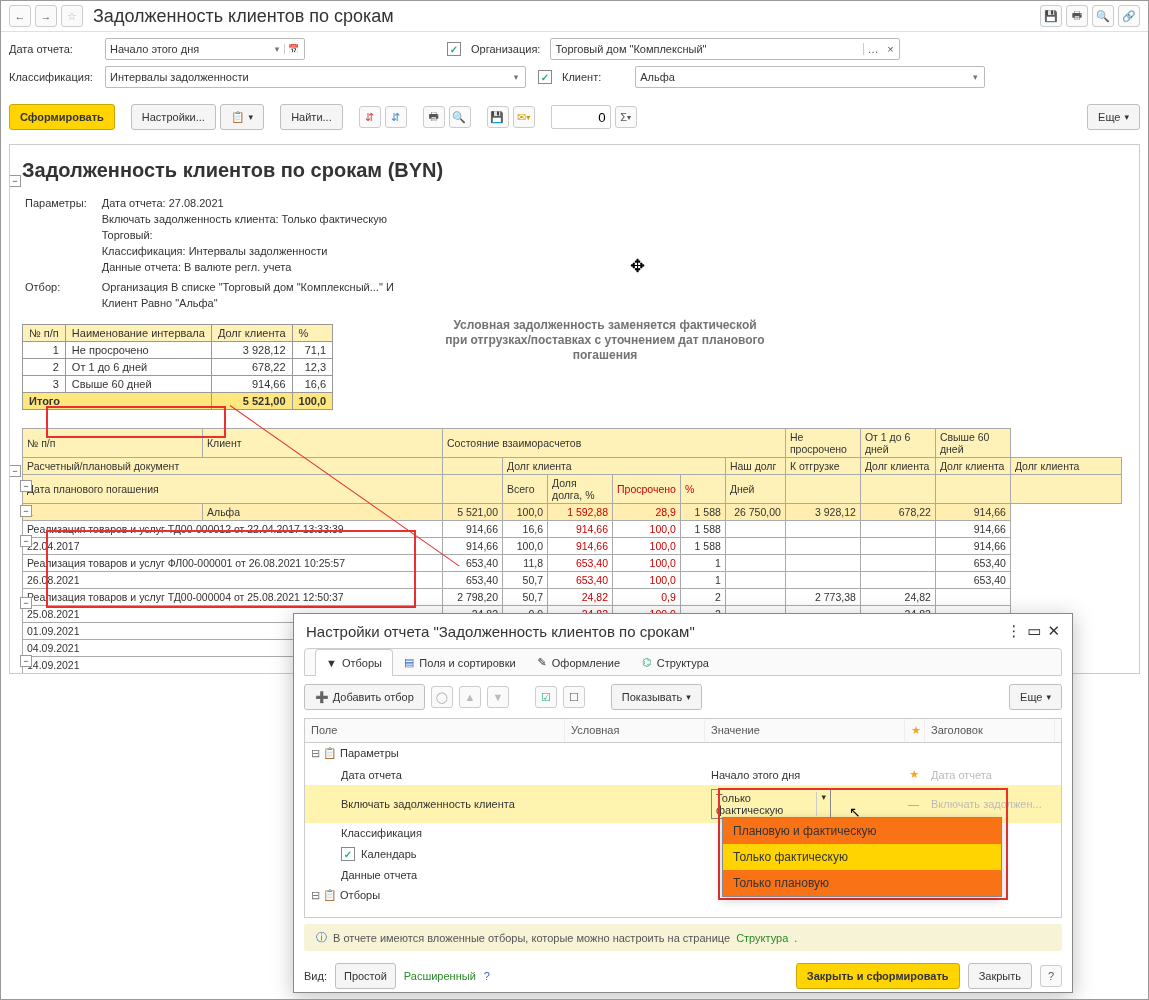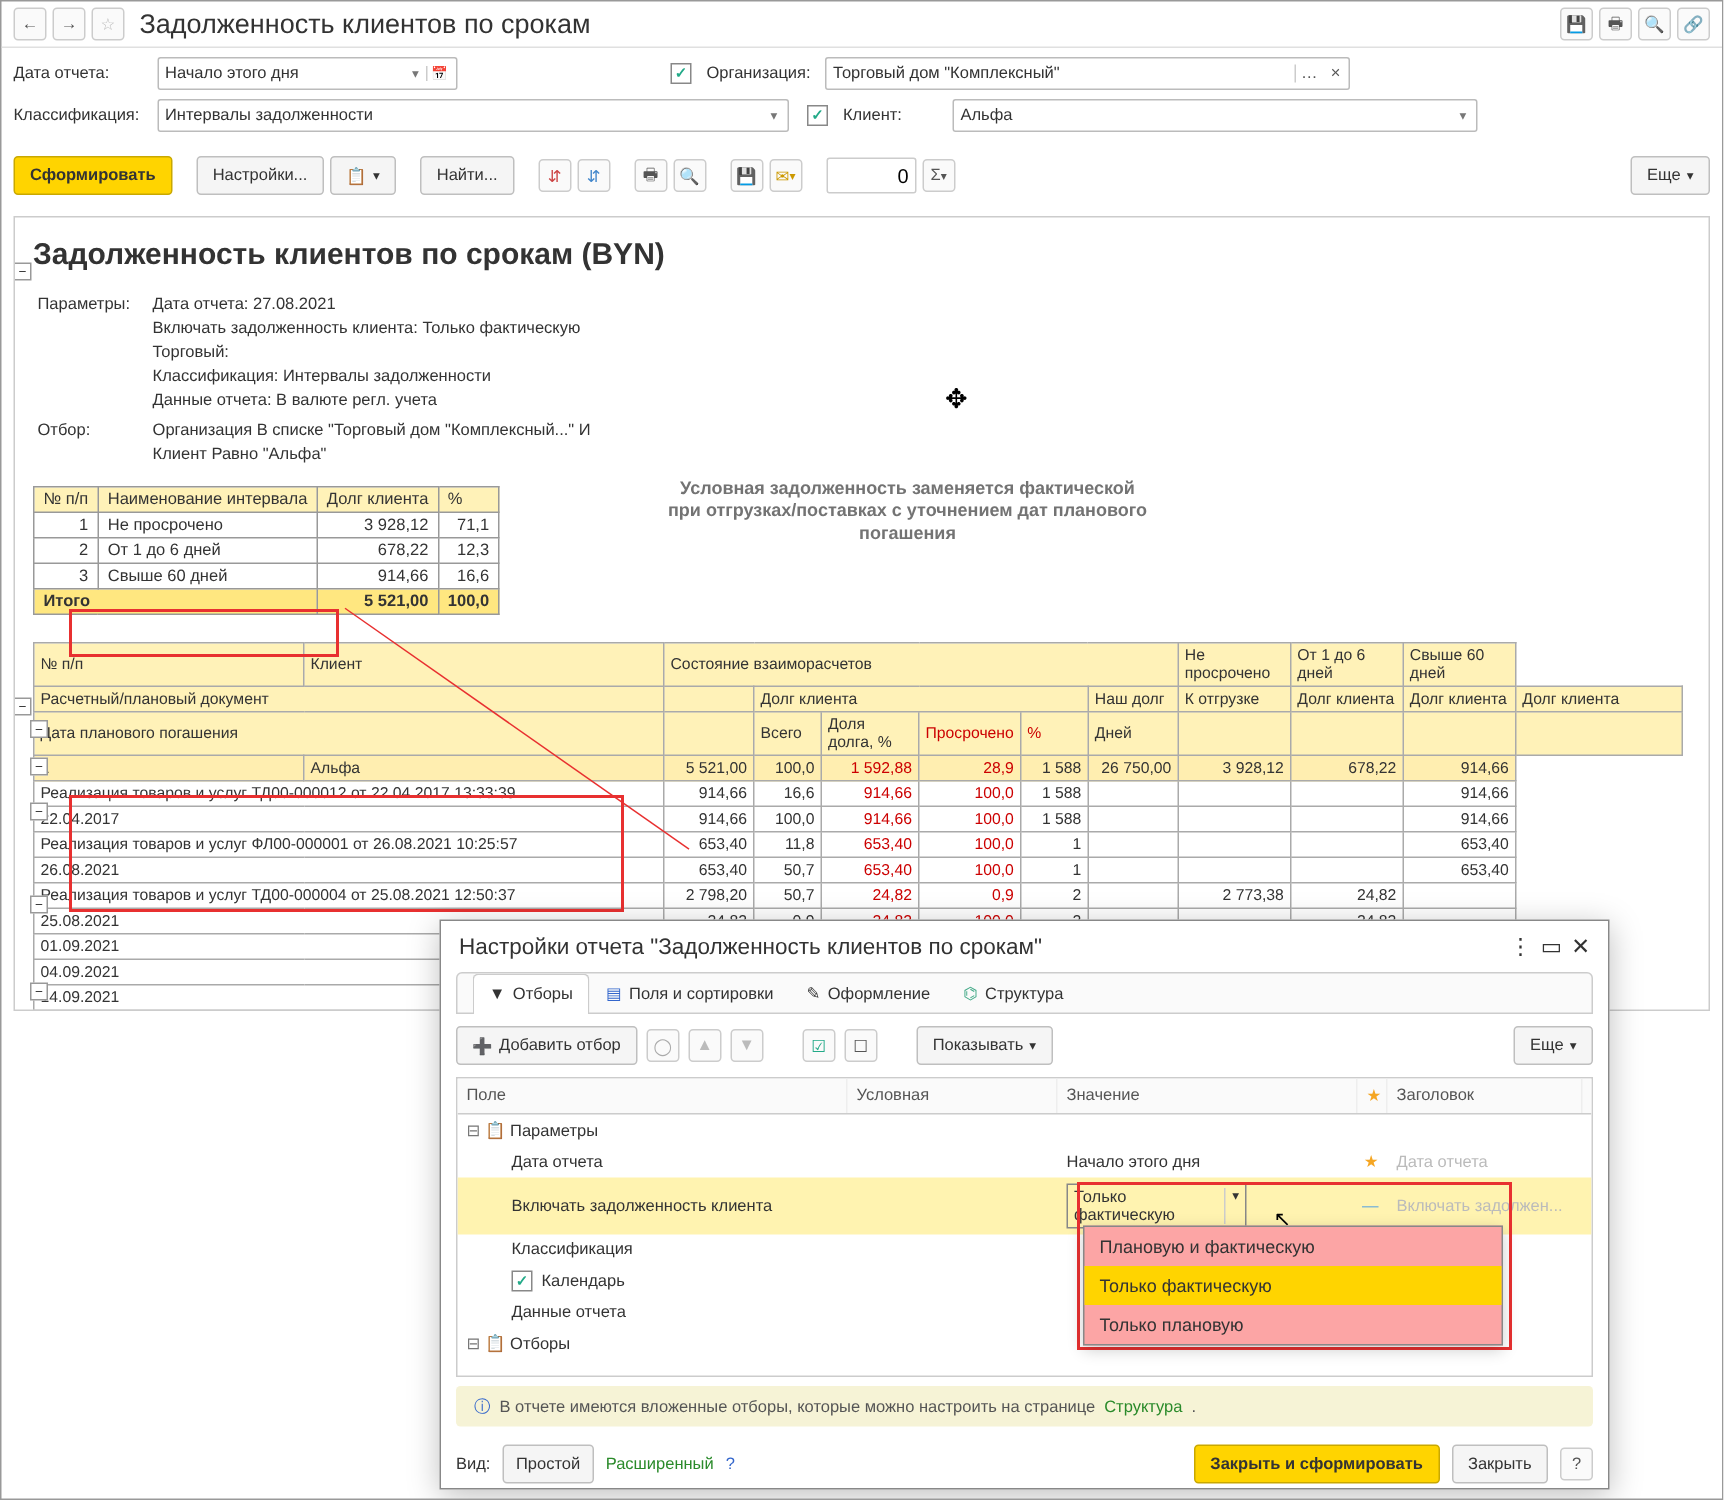--- a/index.html
+++ b/index.html
@@ -59,21 +59,21 @@
   .dialog-toolbar{ display:flex; align-items:center; gap:6px; padding:8px 10px;}
   .dialog-body{ border:1px solid #ccc; margin:0 10px; height:200px; overflow:auto; }
   .grid-head{ display:grid; grid-template-columns: 260px 140px 200px 20px 130px; border-bottom:1px solid #ccc; background:#fafafa;}
   .grid-head div{ padding:5px 6px; border-right:1px solid #eee; font-size:11px; color:#555;}
   .tree-row{ display:grid; grid-template-columns:260px 140px 220px 130px; align-items:center; font-size:11px;}
   .tree-cell{ padding:4px 6px;}
   .tree-indent{ display:inline-block;}
   .star{ color:#f5a623;}
   .disabled-text{ color:#bbb;}
   .sel-row{ background:#fff3b0;}
-  .dropdown-open{ position:absolute; border:1px solid #888; background:#fca5a5; box-shadow:0 3px 10px rgba(0,0,0,.2); z-index:10;}
+  .dropdown-open{ position:absolute; border:1px solid #888; background:#f97316; box-shadow:0 3px 10px rgba(0,0,0,.2); z-index:10;}
   .dropdown-open .dd-item{ padding:6px 10px; cursor:pointer; font-size:12px;}
   .dropdown-open .dd-item.sel{ background:#ffd400;}
   .dialog-footer-note{ padding:6px 12px; color:#555; background:#f6f3d6; margin:6px 10px 4px 10px; border-radius:3px; display:flex; align-items:center; gap:6px;}
   .dialog-footer-note .link{ color:#2a8a2a;}
   .dialog-bottom{ display:flex; align-items:center; gap:8px; padding:8px 10px;}
   .dialog-bottom .spacer{flex:1;}
 </style>
 </head>
 <body>
 

